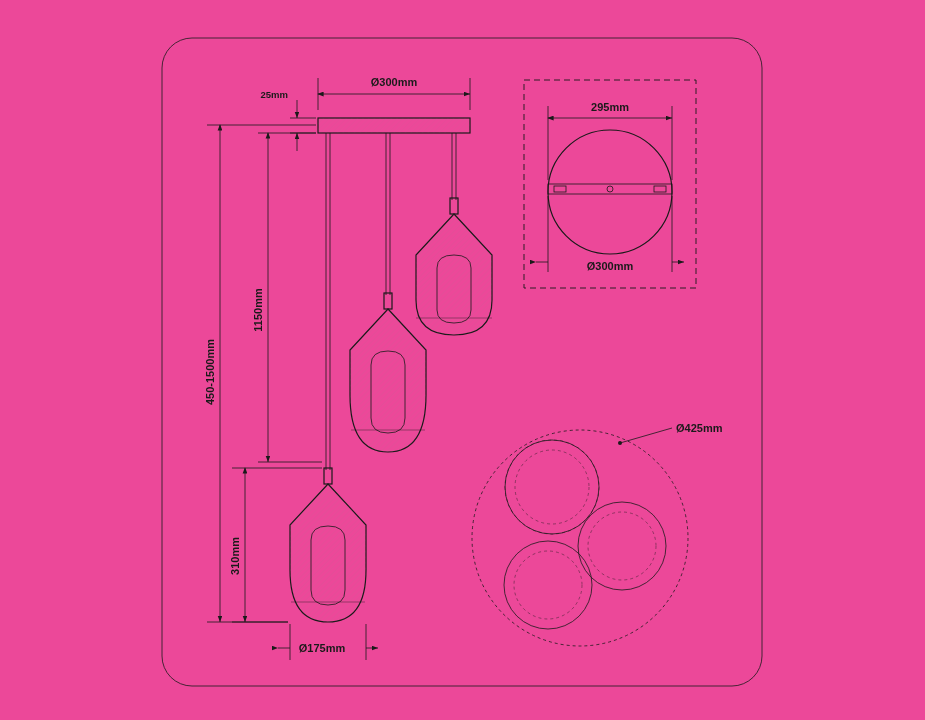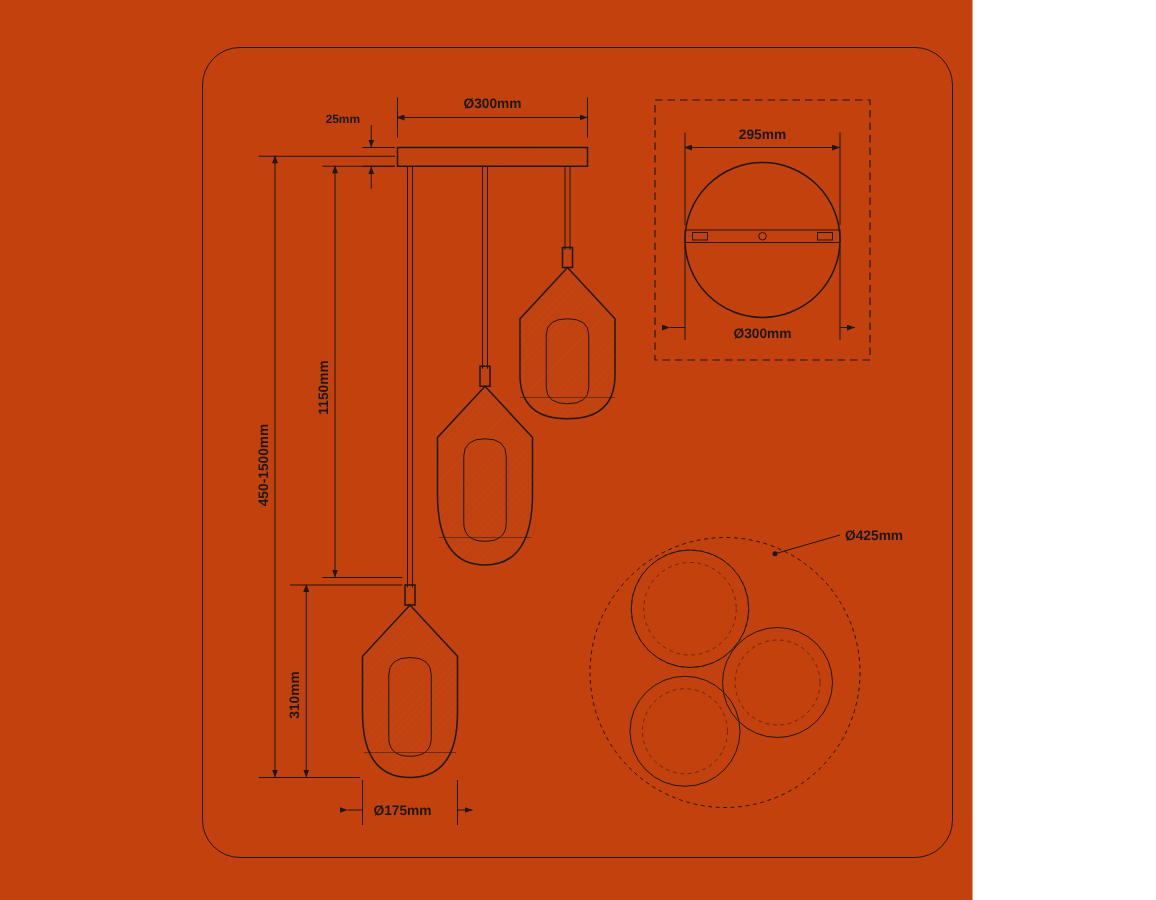--- a/index.html
+++ b/index.html
@@ -5,23 +5,23 @@
   html, body {
     margin: 0;
     padding: 0;
     background: #ffffff;
   }
   body {
     font-family: "Liberation Sans", sans-serif;
   }
   #sheet {
     position: relative;
-    width: 778px;
+    width: 925px;
     height: 720px;
-    background: #c2410c;
+    background: #ec4899;
     overflow: hidden;
   }
   #sheet svg {
     position: absolute;
     left: 0;
     top: 0;
   }
   text {
     font-family: "Liberation Sans", sans-serif;
     fill: #1a1a1a;

